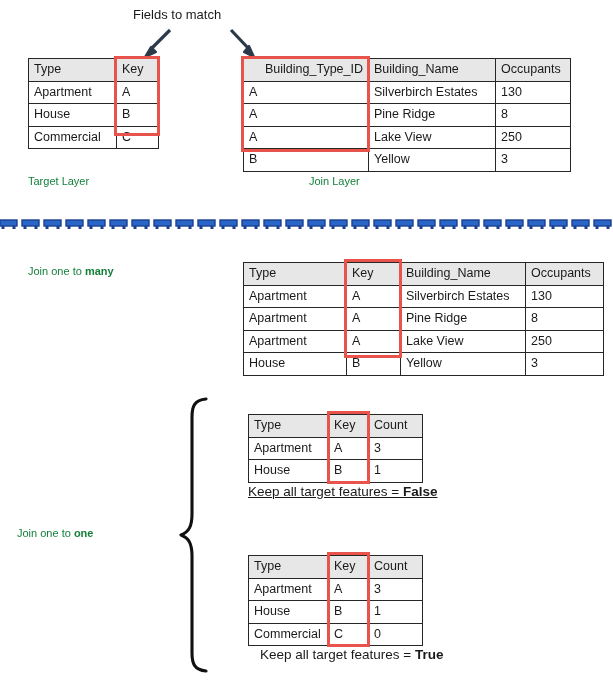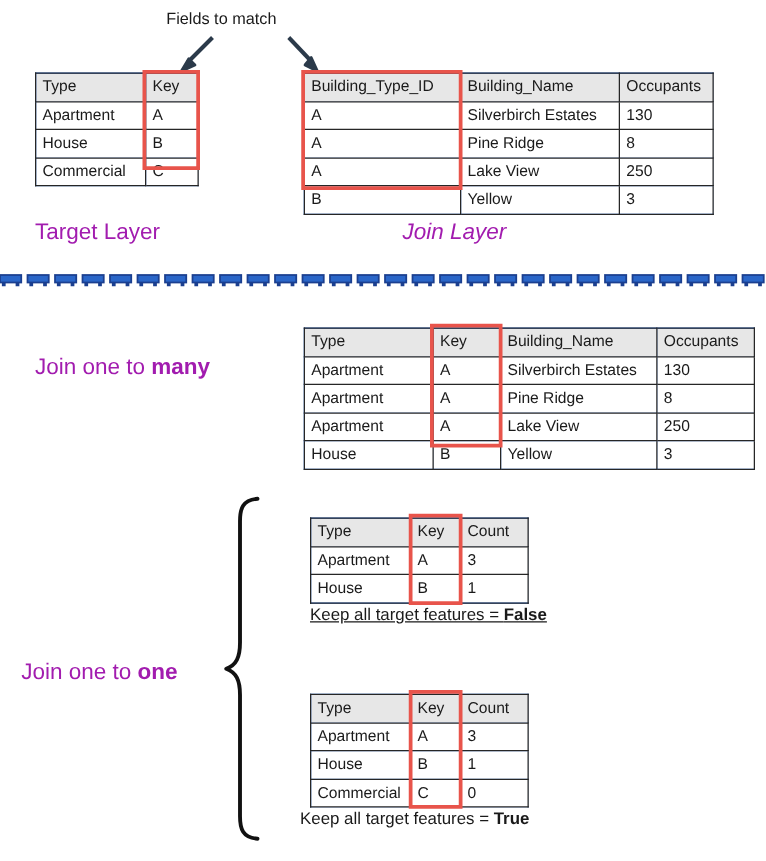--- a/index.html
+++ b/index.html
@@ -10,21 +10,21 @@
     color:#1a1a1a;
     position:relative;
     overflow:hidden;
     -webkit-font-smoothing:antialiased;
   }
   .abs{position:absolute;}
 
   
   table.grid{
     border-collapse:collapse;
-    background:#3b82f6;
+    background:#a16207;
     table-layout:fixed;
   }
   table.grid td,table.grid th{
     border:1px solid #262626;
     font-weight:normal;
     font-size:12.5px;
     line-height:1;
     padding:4px 5px 5px 5px;
     text-align:left;
     white-space:nowrap;
@@ -41,23 +41,23 @@
   .hl{
     position:absolute;
     border:3px solid #e8544b;
     box-sizing:border-box;
     pointer-events:none;
     background:transparent;
   }
 
   
   .label{
-    font-size:18px;
+    font-size:11px;
     line-height:1;
-    color:#a21caf;
+    color:#15803d;
     white-space:nowrap;
   }
   .label b{font-weight:bold;}
   .caption{
     font-size:13.5px;
     line-height:1;
     white-space:nowrap;
   }
   .title{
     font-size:13px;
@@ -120,21 +120,21 @@
   </table>
   <div class="hl" style="left:86px;top:-2px;width:46px;height:80px;"></div>
 </div>
 
 <div class="abs label" style="left:28px;top:176px;">Target Layer</div>
 
 <div class="abs" style="left:243px;top:58px;">
   <table class="grid">
     <thead>
       <tr>
-        <th style="width:125px;">Building_Type_ID</th>
+        <th style="width:125px;text-align:right;">Building_Type_ID</th>
         <th style="width:127px;">Building_Name</th>
         <th style="width:75px;">Occupants</th>
       </tr>
     </thead>
     <tbody>
       <tr>
         <td>A</td>
         <td>Silverbirch Estates</td>
         <td>130</td>
       </tr>
@@ -151,21 +151,21 @@
       <tr>
         <td>B</td>
         <td>Yellow</td>
         <td>3</td>
       </tr>
     </tbody>
   </table>
   <div class="hl" style="left:-2px;top:-2px;width:129px;height:96px;"></div>
 </div>
 
-<div class="abs label" style="left:322px;top:176px;font-style:italic;">Join Layer</div>
+<div class="abs label" style="left:309px;top:176px;">Join Layer</div>
 
 <div class="abs divider">
   <svg width="613" height="12" viewBox="0 0 613 12">
     <g>
 
       <g id="dashes">
         <g transform="translate(0,0)">
           <rect x="0" y="2" width="17" height="6" fill="#2a66c8" stroke="#1b3f8f" stroke-width="1.4"></rect>
           <rect x="1.5" y="8" width="3" height="3" fill="#1b3f8f"></rect>
           <rect x="12.5" y="8" width="3" height="3" fill="#1b3f8f"></rect>
@@ -303,21 +303,21 @@
         <g transform="translate(594,0)">
           <rect x="0" y="2" width="17" height="6" fill="#2a66c8" stroke="#1b3f8f" stroke-width="1.4"></rect>
           <rect x="1.5" y="8" width="3" height="3" fill="#1b3f8f"></rect>
           <rect x="12.5" y="8" width="3" height="3" fill="#1b3f8f"></rect>
         </g>
       </g>
     </g>
   </svg>
 </div>
 
-<div class="abs label" style="left:28px;top:284px;"><span>Join one to </span><b>many</b></div>
+<div class="abs label" style="left:28px;top:266px;"><span>Join one to </span><b>many</b></div>
 
 <div class="abs" style="left:243px;top:262px;">
   <table class="grid">
     <thead>
       <tr>
         <th style="width:103px;">Type</th>
         <th style="width:54px;">Key</th>
         <th style="width:125px;">Building_Name</th>
         <th style="width:78px;">Occupants</th>
       </tr>
@@ -416,13 +416,13 @@
       <tr>
         <td>Commercial</td>
         <td>C</td>
         <td>0</td>
       </tr>
     </tbody>
   </table>
   <div class="hl" style="left:79px;top:-3px;width:43px;height:95px;"></div>
 </div>
 
-<div class="abs caption" style="left:240px;top:648px;"><span>Keep all target features = </span><b>True</b></div>
+<div class="abs caption" style="left:260px;top:648px;"><span>Keep all target features = </span><b>True</b></div>
 
 </body></html>

